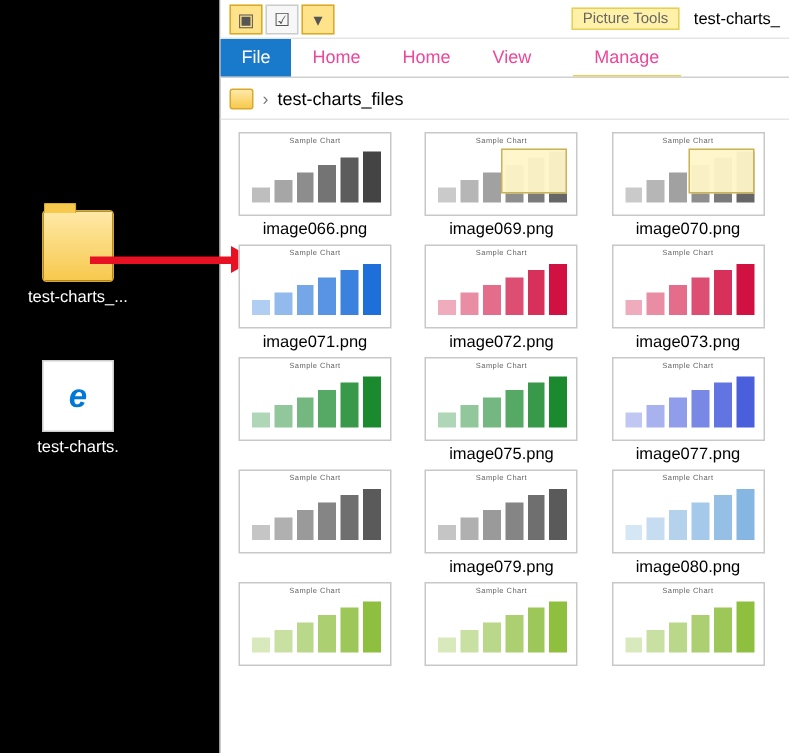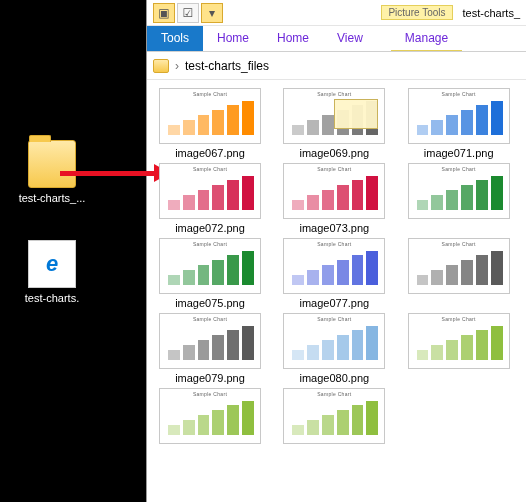--- a/index.html
+++ b/index.html
@@ -18,21 +18,21 @@
   .explorer { width: 380px; height: 502px; background:#fff; display:flex; flex-direction:column; border-left:1px solid #999; }
   .titlebar { height:26px; background:#fff; display:flex; align-items:center; font-size:11px; border-bottom:1px solid #e5e5e5;}
   .qat { display:flex; gap:2px; padding:0 6px;}
   .qat-btn { width:22px; height:20px; border:1px solid #ccc; background:#f7f7f7; display:flex; align-items:center; justify-content:center; font-size:12px; color:#555;}
   .qat-btn.y { background:#ffe38a; border-color:#d9a92e; }
   .tools { margin-left:auto; display:flex; align-items:center; gap:10px; padding-right:6px;}
   .picture-tools { background:#fff2a8; border:1px solid #e5cf5a; padding:1px 6px; font-size:10px; color:#666;}
   .wtitle { font-size:11px; }
 
   .ribbon { height:26px; display:flex; align-items:stretch; background:#fff; border-bottom:1px solid #d0d0d0;}
-  .tab { padding:5px 14px 4px; font-size:12px; color:#6d28d9; cursor:default; }
+  .tab { padding:5px 14px 4px; font-size:12px; color:#ec4899; cursor:default; }
   .tab.file { background:#1979ca; color:#fff; }
   .tab.ctx { border-bottom:1px solid #e5cf5a; }
 
   .addr { height:28px; display:flex; align-items:center; border-bottom:1px solid #e5e5e5; padding:0 6px; font-size:12px; gap:6px;}
   .addr .crumb-sep { color:#777; }
   .addr .fsmall { width:16px; height:14px; background:linear-gradient(#ffe9a8,#f7c94d); border:1px solid #d9a92e; border-radius:2px;}
 
   .content { flex:1; overflow:auto; padding:8px 4px; }
   .grid { display:grid; grid-template-columns: repeat(3, 1fr); gap:4px 2px; }
   .thumb { width:118px; text-align:center; font-size:11px; }
@@ -68,69 +68,84 @@
       <div class="qat-btn">☑</div>
       <div class="qat-btn y">▾</div>
     </div>
     <div class="tools">
       <div class="picture-tools">Picture Tools</div>
       <div class="wtitle">test-charts_</div>
     </div>
   </div>
 
   <div class="ribbon">
-    <div class="tab file">Tools</div>
+    <div class="tab file">File</div>
     <div class="tab">Home</div>
     <div class="tab">Home</div>
     <div class="tab">View</div>
     <div style="width:14px"></div>
     <div class="tab ctx">Manage</div>
   </div>
 
   <div class="addr">
     <div class="fsmall"></div>
     <span class="crumb-sep">›</span>
     <span>test-charts_files</span>
   </div>
 
   <div class="content">
     <div class="grid" id="grid">
         <div class="thumb">
           <div class="tframe">
             <div class="ttitle">Sample Chart</div>
             <div class="bars">
-              <div class="bar" style="height: 30%; background: rgb(255, 140, 0); opacity: 0.35;"></div>
-              <div class="bar" style="height: 45%; background: rgb(255, 140, 0); opacity: 0.48;"></div>
-              <div class="bar" style="height: 60%; background: rgb(255, 140, 0); opacity: 0.61;"></div>
-              <div class="bar" style="height: 75%; background: rgb(255, 140, 0); opacity: 0.74;"></div>
-              <div class="bar" style="height: 88%; background: rgb(255, 140, 0); opacity: 0.87;"></div>
-              <div class="bar" style="height: 100%; background: rgb(255, 140, 0); opacity: 1;"></div>
-            </div>
-          </div>
-          <div class="cap">image067.png</div>
+              <div class="bar" style="height: 30%; background: rgb(68, 68, 68); opacity: 0.35;"></div>
+              <div class="bar" style="height: 45%; background: rgb(68, 68, 68); opacity: 0.48;"></div>
+              <div class="bar" style="height: 60%; background: rgb(68, 68, 68); opacity: 0.61;"></div>
+              <div class="bar" style="height: 75%; background: rgb(68, 68, 68); opacity: 0.74;"></div>
+              <div class="bar" style="height: 88%; background: rgb(68, 68, 68); opacity: 0.87;"></div>
+              <div class="bar" style="height: 100%; background: rgb(68, 68, 68); opacity: 1;"></div>
+            </div>
+          </div>
+          <div class="cap">image066.png</div>
         </div>
         <div class="thumb">
           <div class="tframe">
             <div class="ttitle">Sample Chart</div>
             <div class="bars">
               <div class="bar" style="height: 30%; background: rgb(102, 102, 102); opacity: 0.35;"></div>
               <div class="bar" style="height: 45%; background: rgb(102, 102, 102); opacity: 0.48;"></div>
               <div class="bar" style="height: 60%; background: rgb(102, 102, 102); opacity: 0.61;"></div>
               <div class="bar" style="height: 75%; background: rgb(102, 102, 102); opacity: 0.74;"></div>
               <div class="bar" style="height: 88%; background: rgb(102, 102, 102); opacity: 0.87;"></div>
               <div class="bar" style="height: 100%; background: rgb(102, 102, 102); opacity: 1;"></div>
             </div>
             <div class="overlay"></div>
           </div>
           <div class="cap">image069.png</div>
         </div>
         <div class="thumb">
           <div class="tframe">
             <div class="ttitle">Sample Chart</div>
             <div class="bars">
+              <div class="bar" style="height: 30%; background: rgb(102, 102, 102); opacity: 0.35;"></div>
+              <div class="bar" style="height: 45%; background: rgb(102, 102, 102); opacity: 0.48;"></div>
+              <div class="bar" style="height: 60%; background: rgb(102, 102, 102); opacity: 0.61;"></div>
+              <div class="bar" style="height: 75%; background: rgb(102, 102, 102); opacity: 0.74;"></div>
+              <div class="bar" style="height: 88%; background: rgb(102, 102, 102); opacity: 0.87;"></div>
+              <div class="bar" style="height: 100%; background: rgb(102, 102, 102); opacity: 1;"></div>
+            </div>
+            <div class="overlay"></div>
+          </div>
+          <div class="cap">image070.png</div>
+        </div>
+        <div class="thumb">
+          <div class="tframe">
+            <div class="ttitle">Sample Chart</div>
+            <div class="bars">
               <div class="bar" style="height: 30%; background: rgb(30, 111, 217); opacity: 0.35;"></div>
               <div class="bar" style="height: 45%; background: rgb(30, 111, 217); opacity: 0.48;"></div>
               <div class="bar" style="height: 60%; background: rgb(30, 111, 217); opacity: 0.61;"></div>
               <div class="bar" style="height: 75%; background: rgb(30, 111, 217); opacity: 0.74;"></div>
               <div class="bar" style="height: 88%; background: rgb(30, 111, 217); opacity: 0.87;"></div>
               <div class="bar" style="height: 100%; background: rgb(30, 111, 217); opacity: 1;"></div>
             </div>
           </div>
           <div class="cap">image071.png</div>
         </div>

